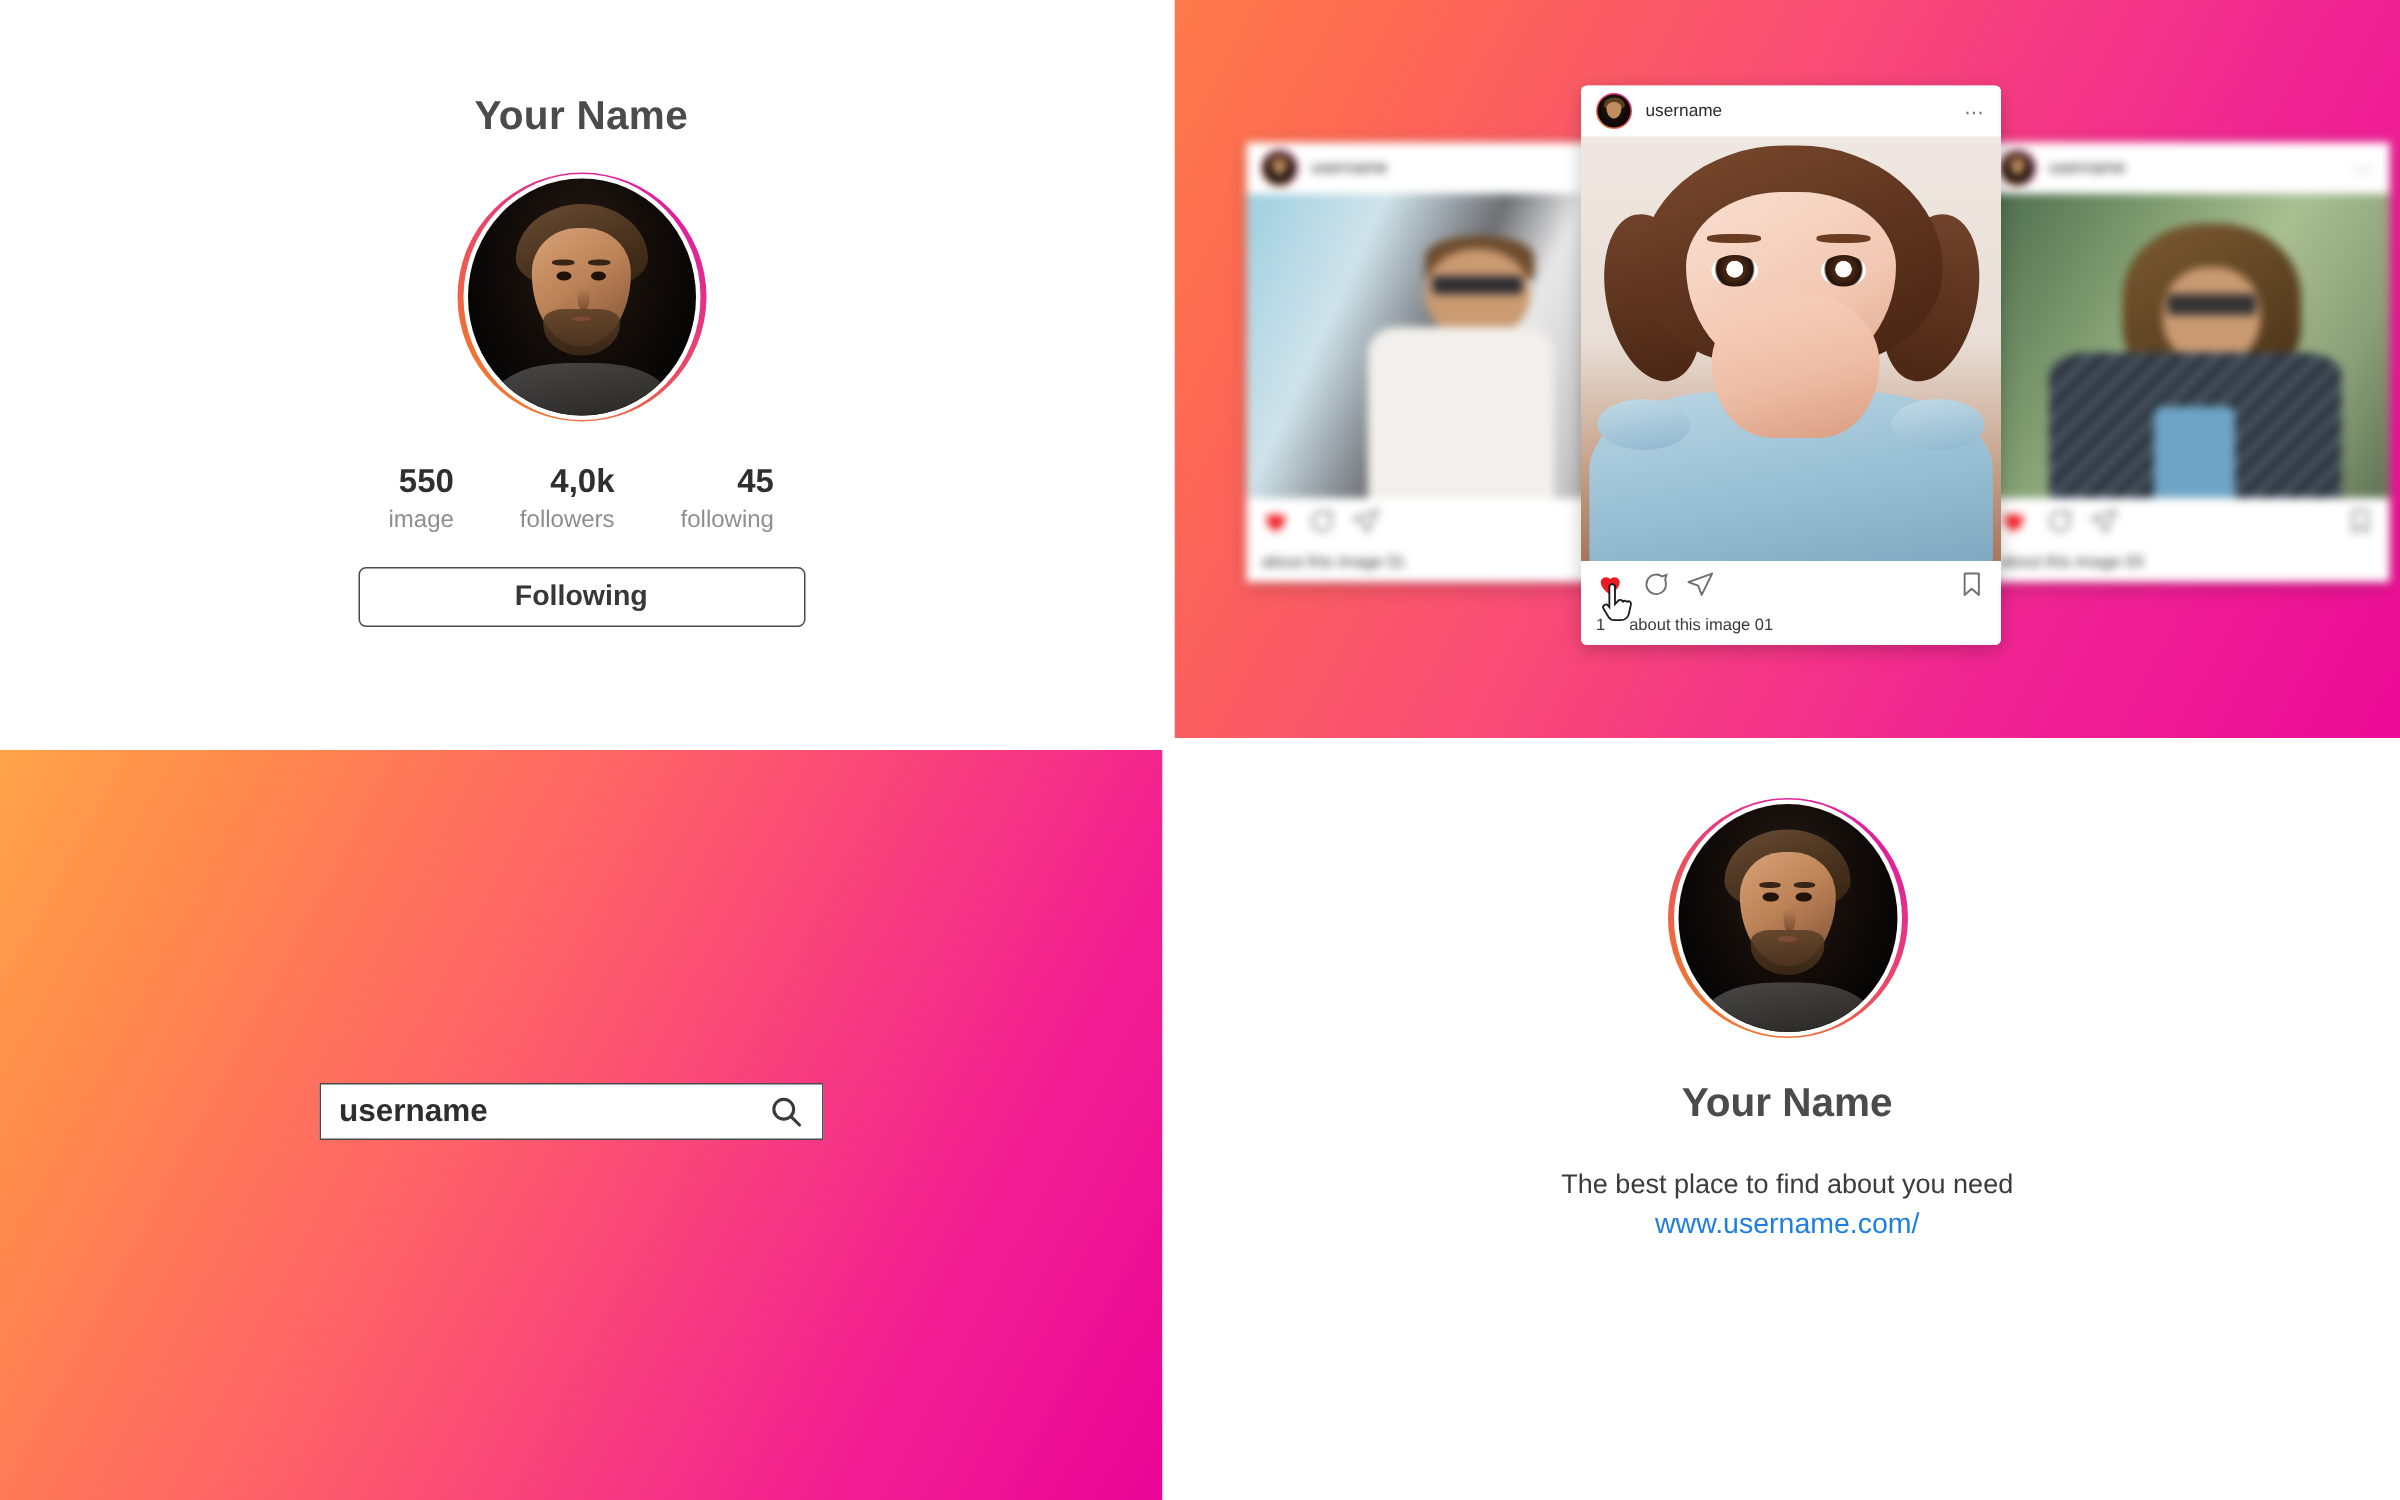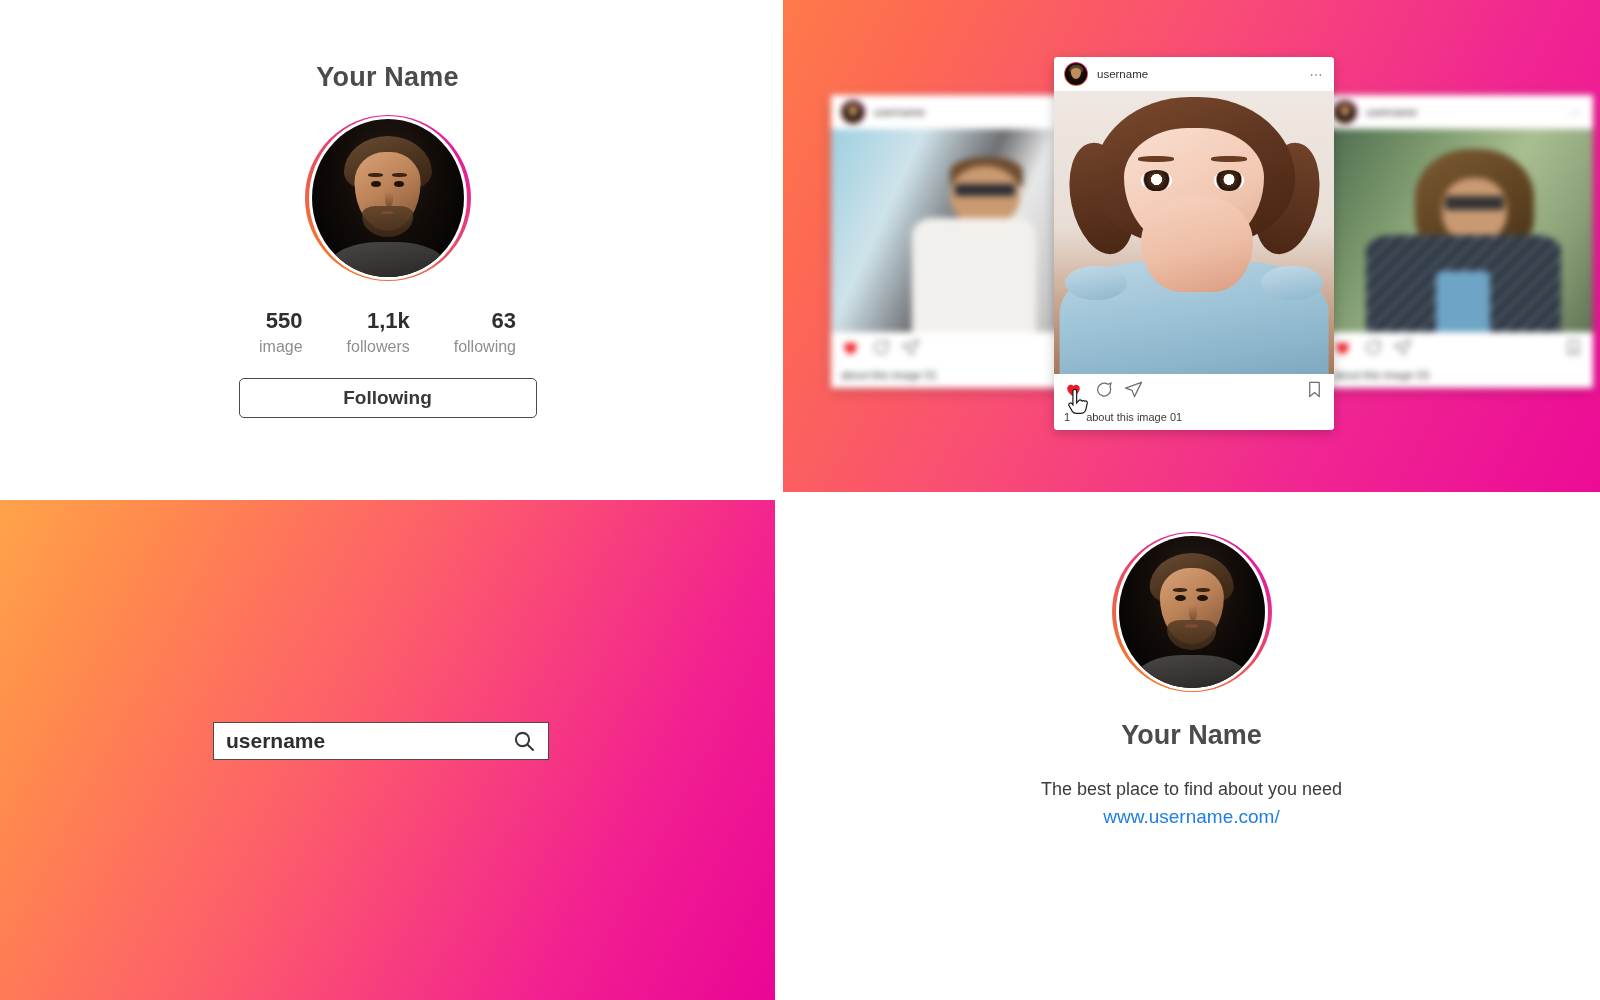--- a/index.html
+++ b/index.html
@@ -381,25 +381,25 @@
           </div>
         </div>
       </div>
 
       <div class="stats">
         <div class="stat">
           <span class="stat-value">550</span>
           <span class="stat-label">image</span>
         </div>
         <div class="stat">
-          <span class="stat-value">1,1k</span>
+          <span class="stat-value">4,0k</span>
           <span class="stat-label">followers</span>
         </div>
         <div class="stat">
-          <span class="stat-value">63</span>
+          <span class="stat-value">45</span>
           <span class="stat-label">following</span>
         </div>
       </div>
 
       <div class="follow-btn-outline">Following</div>
     </div>
   </div>
 
   <div class="quad" id="q-feed">
 

